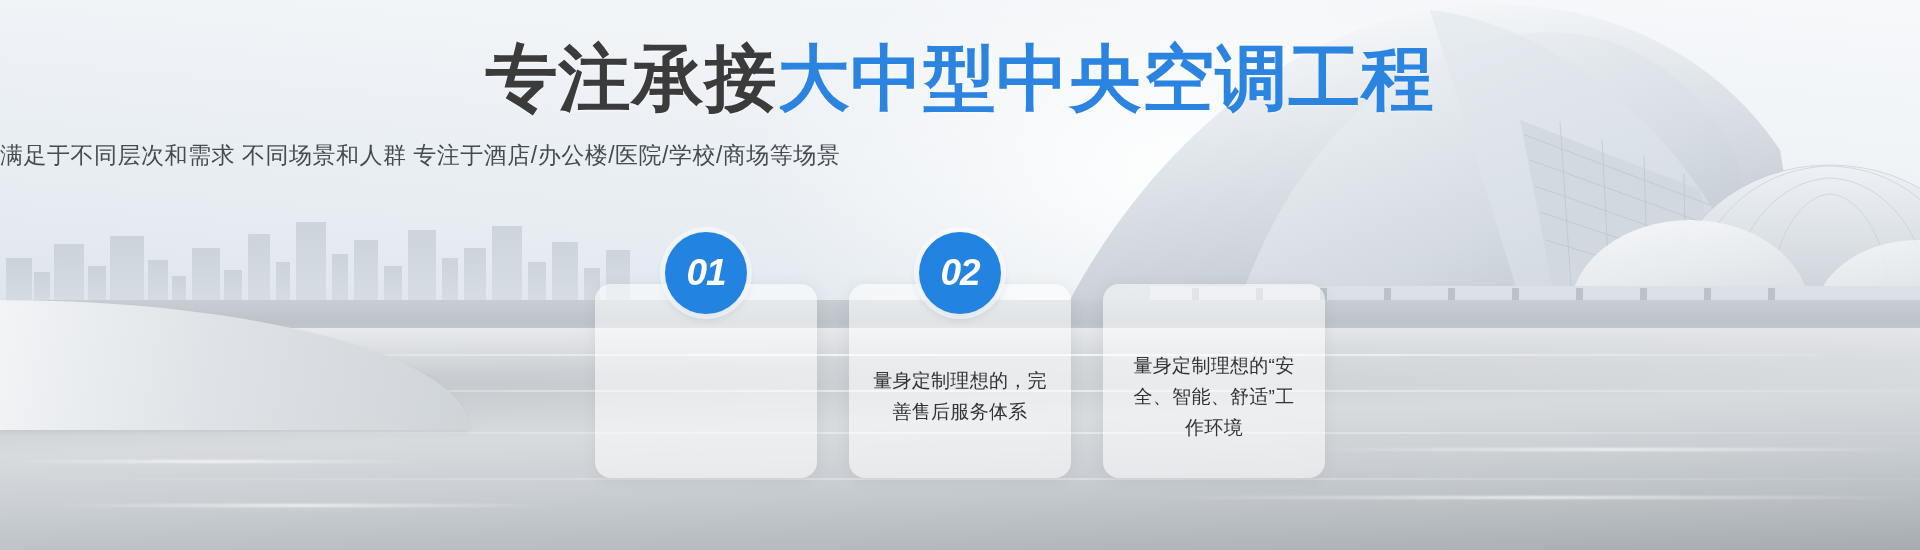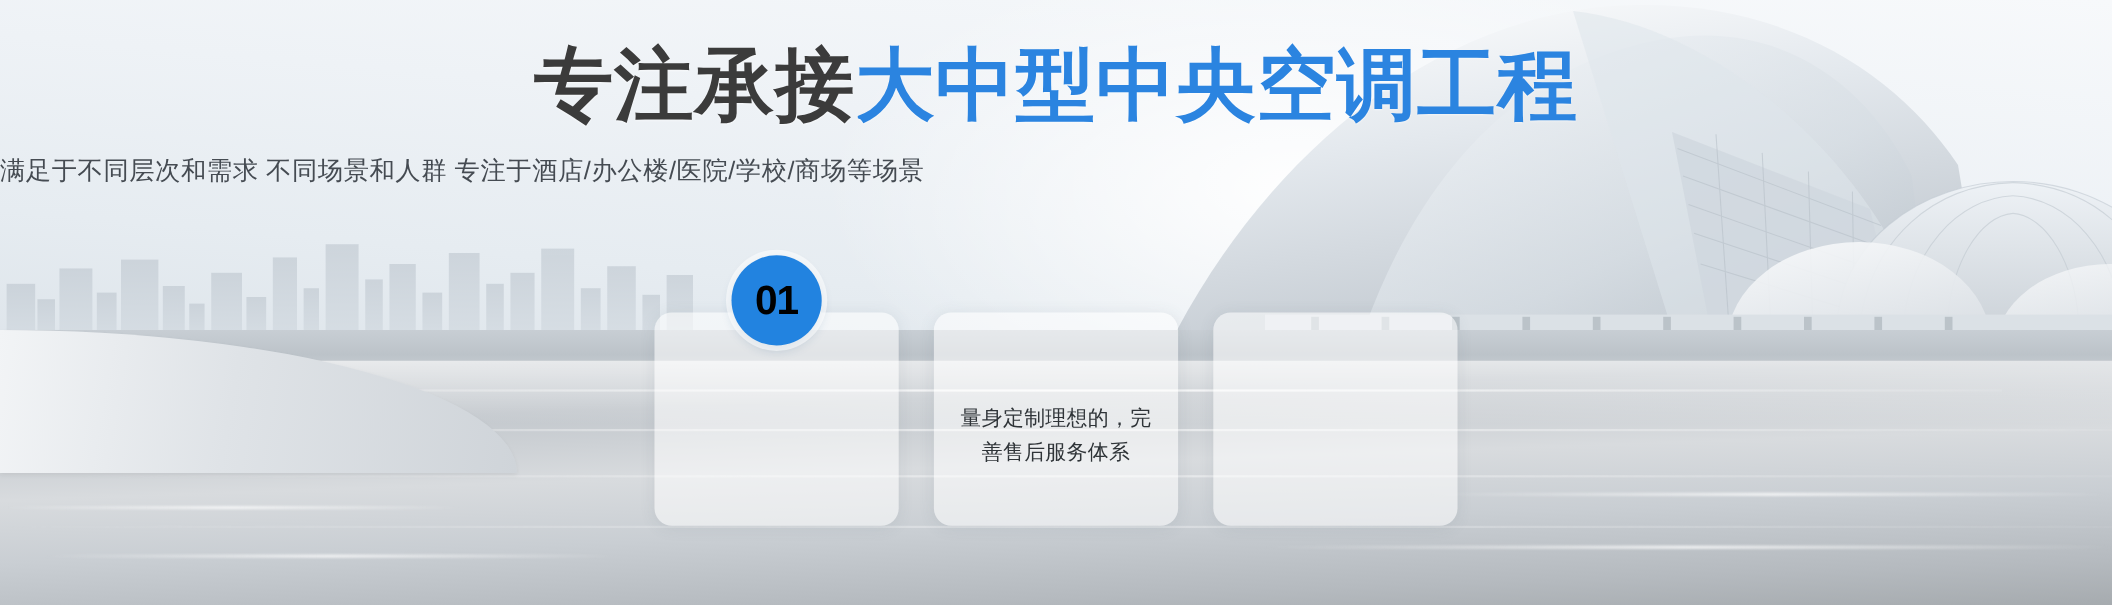--- a/index.html
+++ b/index.html
@@ -109,21 +109,21 @@
     display:flex; align-items:center; justify-content:center;
     padding:48px 22px 18px;
   }
   .badge{
     position:absolute; left:50%; top:-52px;
     transform:translateX(-50%);
     width:82px; height:82px; border-radius:50%;
     background:#2283e0;
     box-shadow:0 0 0 5px rgba(255,255,255,.55),0 4px 10px rgba(30,80,130,.22);
     display:flex; align-items:center; justify-content:center;
-    color:#000000; font-size:37px; font-weight:bold; 
+    color:#ffffff; font-size:37px; font-weight:bold; font-style:italic;
     letter-spacing:-1px;
   }
   .card-text{
     font-size:19px; line-height:31px;
     color:#2f3438;
     text-align:center;
     letter-spacing:.3px;
   }
 </style>
 </head>
@@ -250,21 +250,23 @@
 
   <p class="subhead">满足于不同层次和需求  不同场景和人群  专注于酒店/办公楼/医院/学校/商场等场景</p>
 
   <div class="cards">
 
     <div class="card">
       <div class="badge">01</div>
     </div>
 
     <div class="card">
+      <div class="badge">02</div>
       <div class="card-text">量身定制理想的，完善售后服务体系</div>
     </div>
 
 
     <div class="card">
+      <div class="card-text">量身定制理想的“安全、智能、舒适”工作环境</div>
     </div>
 
   </div>
 </div>
 
 </body></html>

